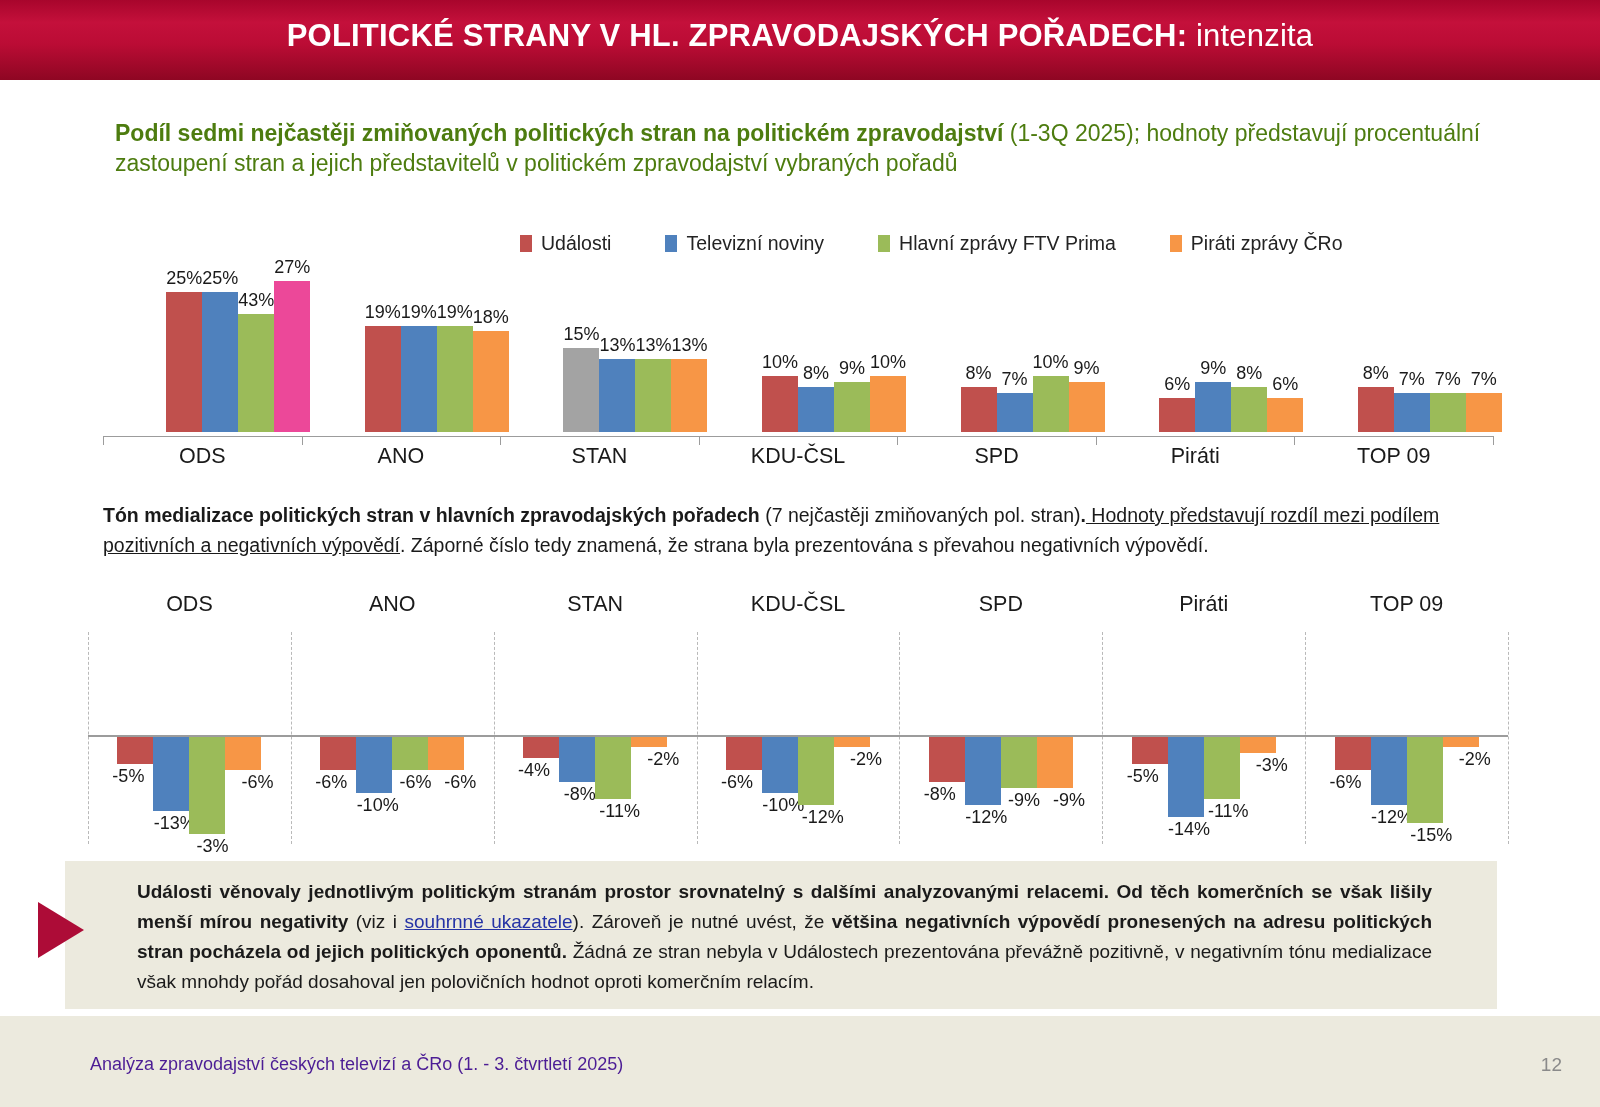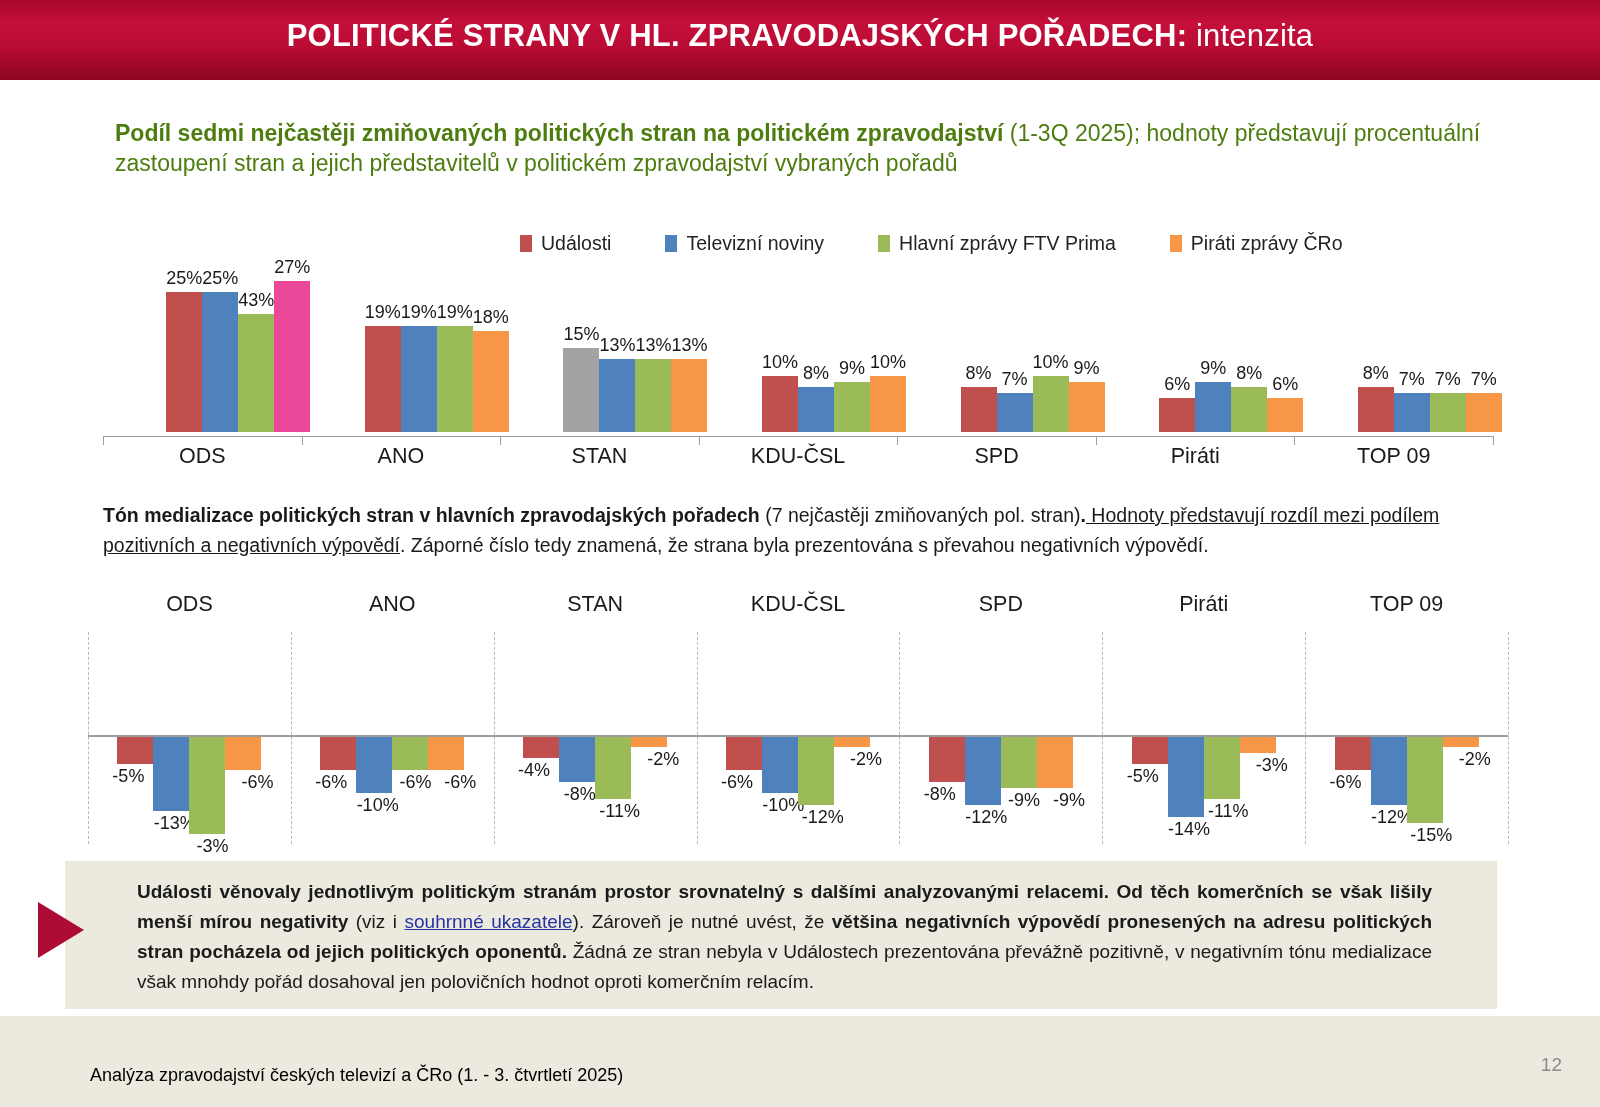--- a/index.html
+++ b/index.html
@@ -132,21 +132,21 @@
     border-left:46px solid #ad0c37;
   }
 
   
   .footer{
     position:absolute;left:0;top:1016px;width:1600px;height:91px;
     background:#eceade;
   }
   .footer-text{
     position:absolute;left:90px;top:38px;
-    font-size:18px;color:#000000;white-space:nowrap;margin-top:11px;
+    font-size:18px;color:#4c1d95;white-space:nowrap;
   }
   .footer-page{
     position:absolute;right:38px;top:38px;
     font-size:19px;color:#8a8a8a;
   }
   .brand{
     position:absolute;right:112px;top:22px;width:235px;height:56px;
   }
   .brand .brand-word{
     position:absolute;left:58px;top:8px;

